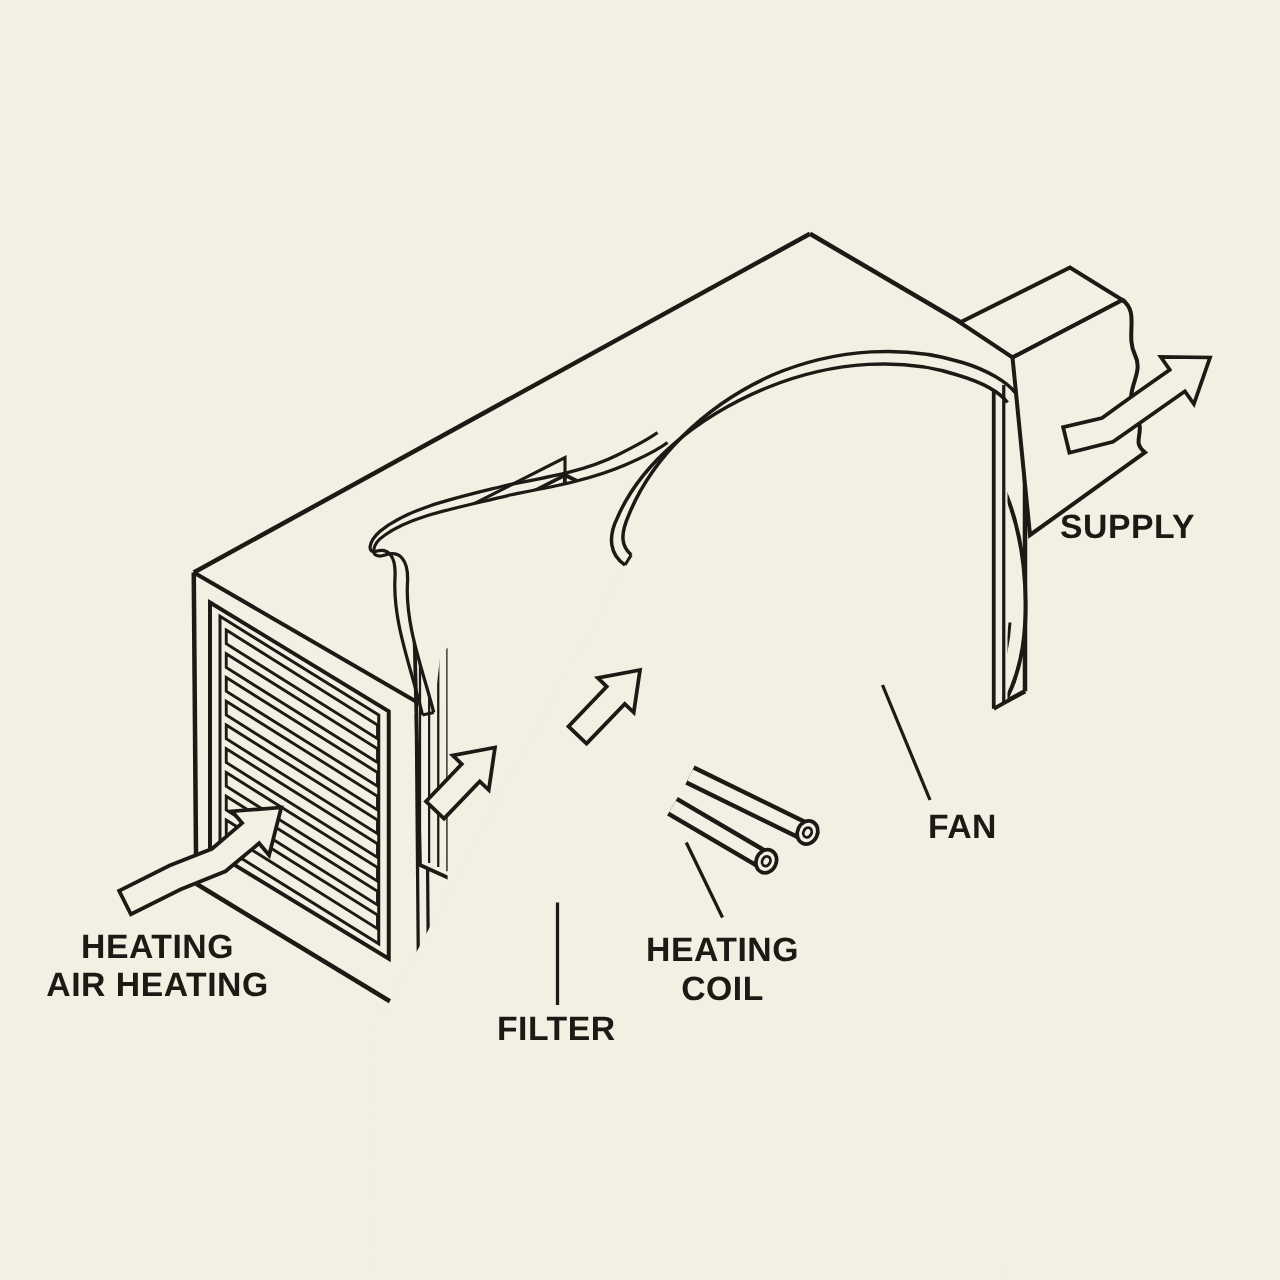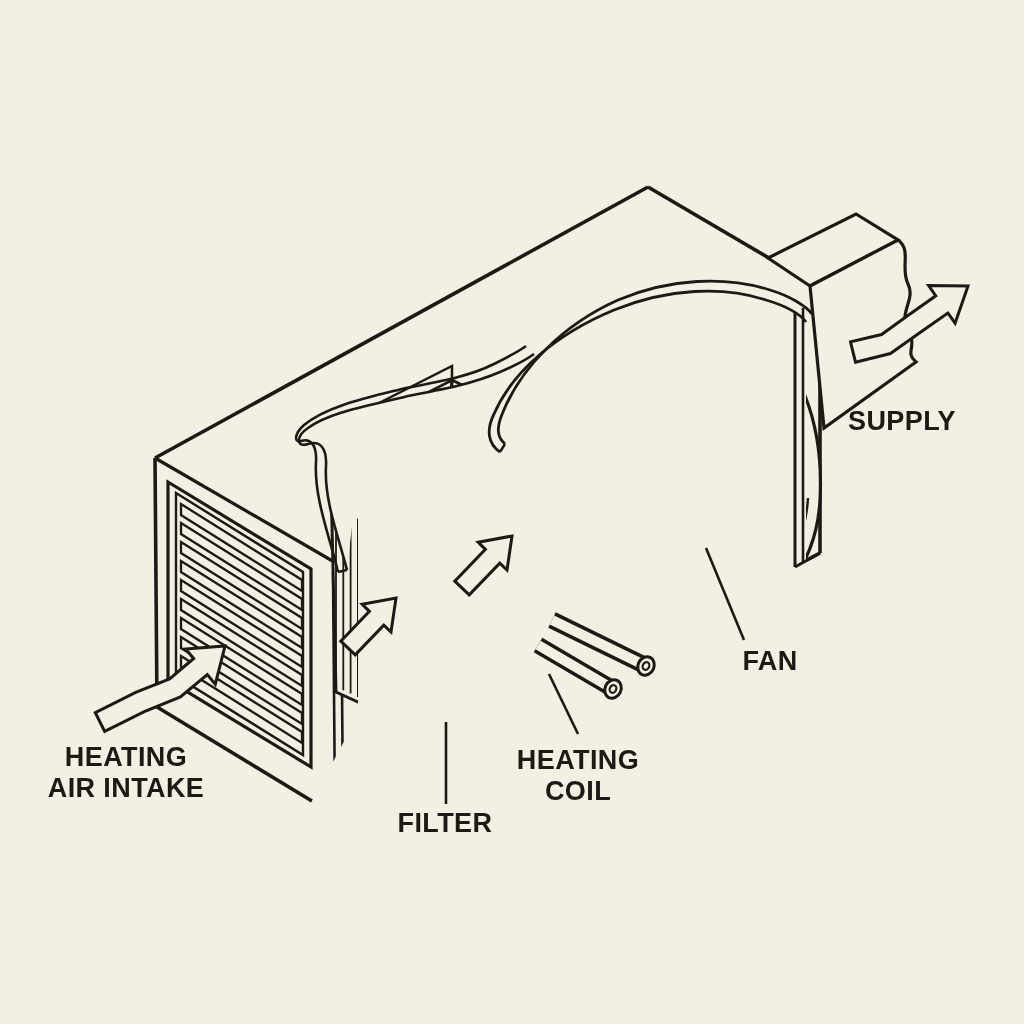--- a/index.html
+++ b/index.html
@@ -173,21 +173,21 @@
       </g>
       <g fill="none" stroke="#1c1a15" stroke-width="3" stroke-linejoin="miter">
         <path d="M446,722L446,804" stroke-width="2.6"></path>
         <path d="M549,674L578,734" stroke-width="2.6"></path>
         <path d="M706,548L744,640" stroke-width="2.6"></path>
       </g>
     </svg>
 
   <div class="lbl" style="left:16px;top:742px;width:220px;">
     <div>HEATING</div>
-    <div>AIR INTAKE</div>
+    <div>AIR HEATING</div>
   </div>
   <div class="lbl" style="left:375px;top:808px;width:140px;">
     <div>FILTER</div>
   </div>
   <div class="lbl" style="left:498px;top:745px;width:160px;">
     <div>HEATING</div>
     <div>COIL</div>
   </div>
   <div class="lbl" style="left:710px;top:646px;width:120px;">
     <div>FAN</div>

